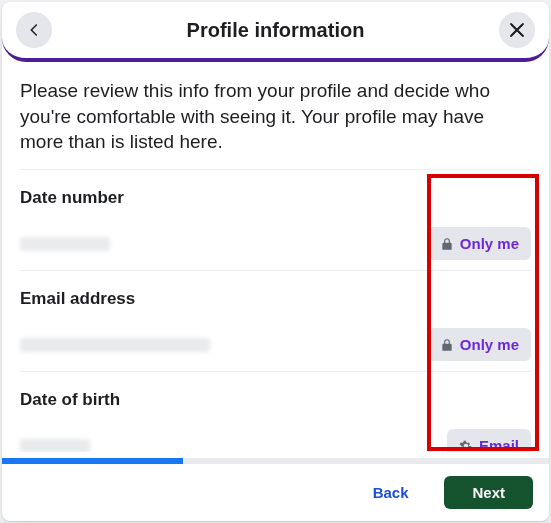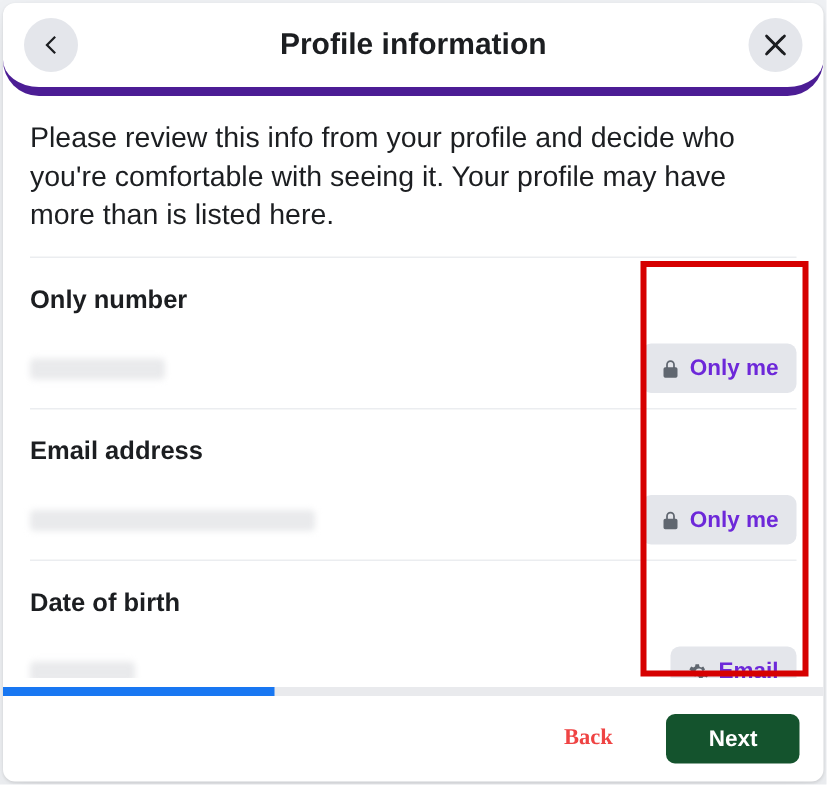--- a/index.html
+++ b/index.html
@@ -18,21 +18,21 @@
     border-radius: 8px;
     box-shadow: 0 1px 2px rgba(0,0,0,0.1), 0 8px 24px rgba(0,0,0,0.08);
     display: flex;
     flex-direction: column;
     position: relative;
   }
   .header {
     display: flex;
     align-items: center;
     padding: 10px 14px;
-    border-bottom: 6px solid #4c1d95;
+    border-bottom: 4px solid #4c1d95;
     border-radius: 24px;
   }
   .circle-btn {
     width: 36px;
     height: 36px;
     border-radius: 50%;
     background: #e4e6eb;
     display: flex;
     align-items: center;
     justify-content: center;
@@ -124,22 +124,21 @@
   }
   .btn {
     border-radius: 6px;
     font-size: 15px;
     font-weight: 600;
     padding: 8px 28px;
     cursor: pointer;
   }
   .btn-back {
     background: transparent;
-    color: #ef4444;
-    font-family: Liberation Serif, serif;
+    color: #1d4ed8;
   }
   .btn-next {
     background: #14532d;
     color: #fff;
   }
 </style>
 </head>
 <body>
 
 <div class="modal">
@@ -156,21 +155,21 @@
           <path fill="currentColor" d="M18.3 5.71 12 12l6.3 6.29-1.41 1.42L10.59 13.4l-6.3 6.31L2.88 18.3 9.17 12 2.88 5.71 4.29 4.29l6.3 6.3 6.3-6.3z" transform="translate(1 0)"></path>
           <path fill="currentColor" d="M4 4l16 16M20 4L4 20" stroke="currentColor" stroke-width="2.4" stroke-linecap="round"></path>
         </svg>
     </div>
   </div>
 
   <div class="content">
     <p class="intro">Please review this info from your profile and decide who you're comfortable with seeing it. Your profile may have more than is listed here.</p>
 
     <div class="section">
-      <div class="section-label">Only number</div>
+      <div class="section-label">Date number</div>
       <div class="section-row">
         <div class="blur-box blur-phone"></div>
         <div class="privacy-btn">
           <span class="ico">
             <svg viewBox="0 0 24 24">
                 <path fill="currentColor" d="M12 2a5 5 0 0 0-5 5v3H6a2 2 0 0 0-2 2v8a2 2 0 0 0 2 2h12a2 2 0 0 0 2-2v-8a2 2 0 0 0-2-2h-1V7a5 5 0 0 0-5-5zm-3 5a3 3 0 1 1 6 0v3H9z"></path>
               </svg>
           </span>
           <span>Only me</span>
         </div>

